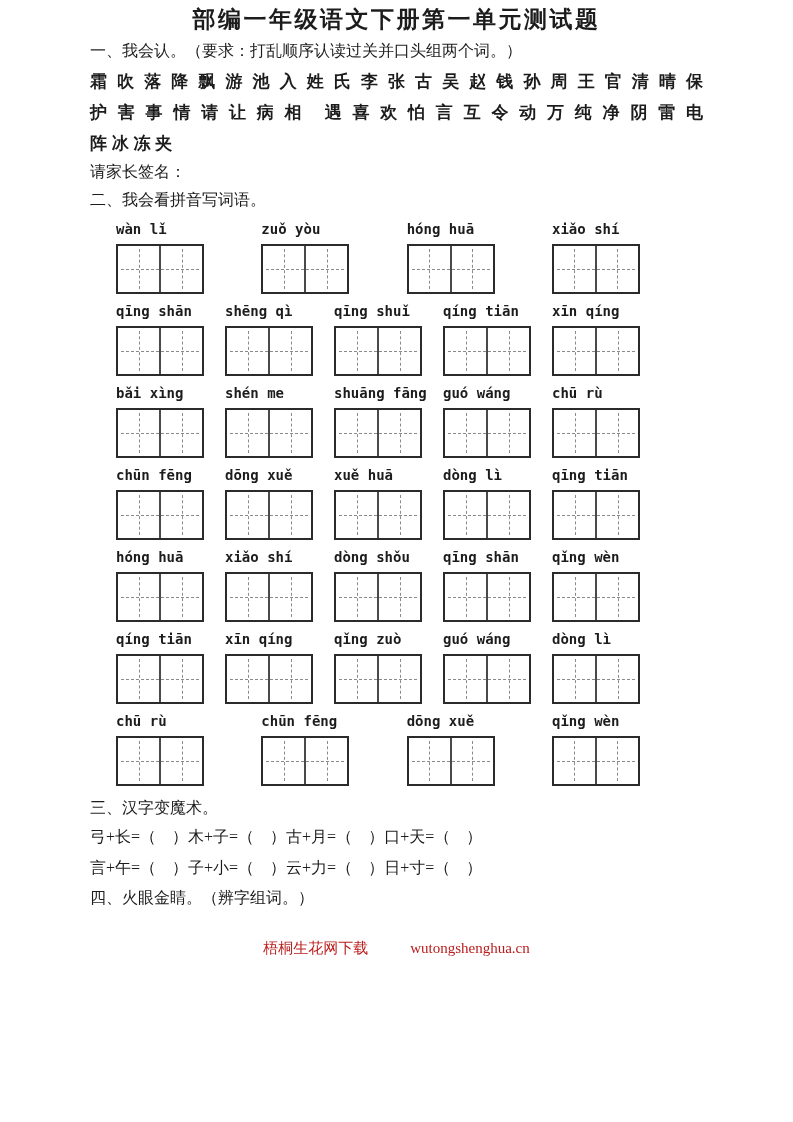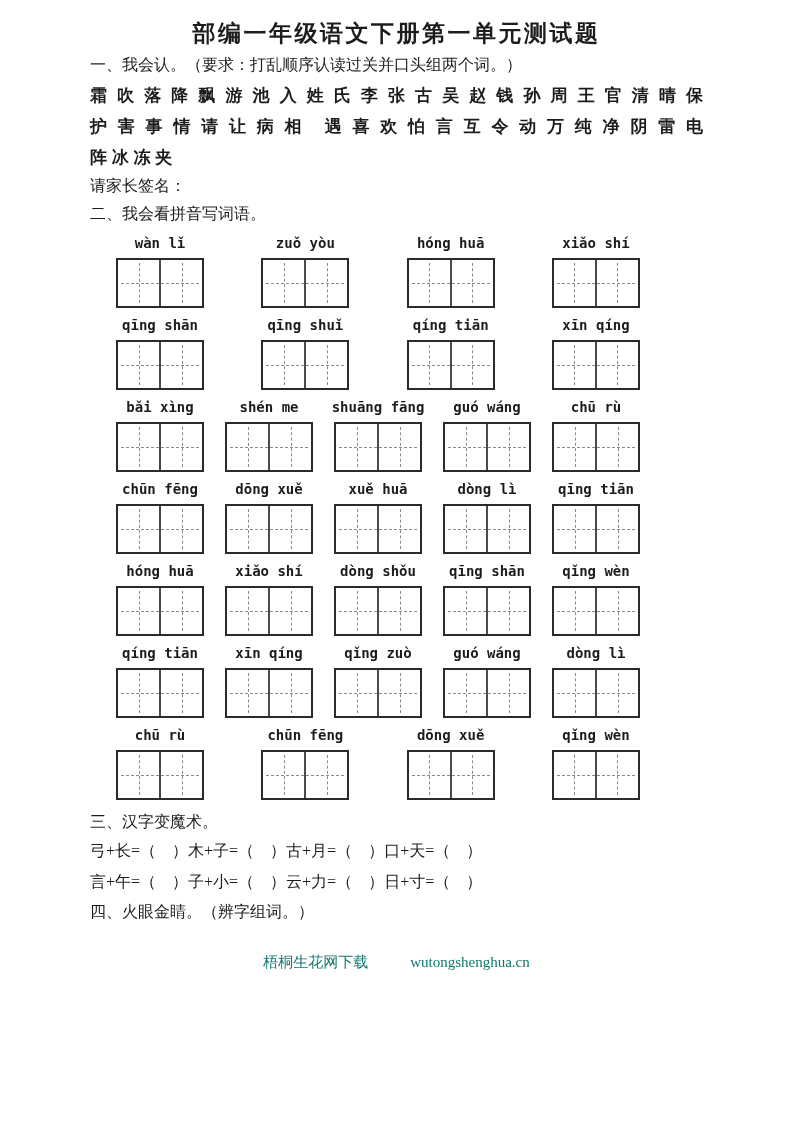--- a/index.html
+++ b/index.html
@@ -3,21 +3,21 @@
 <meta charset="utf-8">
 <style>
   html,body{margin:0;padding:0;}
   body{
     width:793px;height:1122px;
     background:var(--bg,#ffffff);
     color:var(--ink,#1c1c1c);
     font-family:"Liberation Serif", serif;
     overflow:hidden;
   }
-  .page{width:613px;margin:16px auto;}
+  .page{width:613px;margin:2px auto;}
 
   
   .doc-title{
     text-align:center;
     font-family:"Liberation Sans", sans-serif;
     font-weight:bold;
     font-size:23px;
     letter-spacing:2.5px;
     line-height:34px;
     margin:0;
@@ -42,21 +42,21 @@
   }
   .char-line.justified{
     text-align:justify;
     text-align-last:justify;
     white-space:normal;
   }
 
   
   .pinyin-grid{margin-top:8px;margin-left:26px;width:524px;}
   .py-row{display:flex;justify-content:space-between;margin-bottom:9px;}
-  .py-col{width:88px;display:flex;flex-direction:column;align-items:center;}
+  .py-col{width:88px;display:flex;flex-direction:column;}
   .py-label{
     font-family:"DejaVu Sans Mono", monospace;
     font-weight:600;font-size:14px;line-height:17px;
     white-space:nowrap;margin-bottom:6px;
   }
   .tian-box{
     display:flex;position:relative;background:#fff;
     border:2px solid var(--box,#2b2b2b);
   }
   .tian-cell{width:41px;height:46px;position:relative;}
@@ -69,21 +69,21 @@
     content:"";position:absolute;left:3px;right:3px;top:50%;height:0;
     border-top:1px dashed var(--dash,#8a8a8a);
   }
 
   
   .magic-row{display:flex;font-size:16px;line-height:31px;white-space:nowrap;}
 
   
   .footer{
     display:flex;justify-content:center;gap:42px;
-    font-size:15px;line-height:22px;color:#0f766e;
+    font-size:15px;line-height:22px;color:#b91c1c;
     margin-top:26px;
   }
 </style>
 </head>
 <body style="--bg: #ffffff; --ink: #1c1c1c; --box: #2b2b2b; --dash: #8a8a8a;">
 
 <div class="page">
 
   <h1 class="doc-title">部编一年级语文下册第一单元测试题</h1>
 
@@ -127,20 +127,27 @@
           <div class="py-label">xiǎo shí</div>
           <div class="tian-box">
             <div class="tian-cell"></div>
             <div class="tian-cell"></div>
           </div>
         </div>
       </div>
       <div class="py-row">
         <div class="py-col">
           <div class="py-label">qīng shān</div>
+          <div class="tian-box">
+            <div class="tian-cell"></div>
+            <div class="tian-cell"></div>
+          </div>
+        </div>
+        <div class="py-col">
+          <div class="py-label">shēng qì</div>
           <div class="tian-box">
             <div class="tian-cell"></div>
             <div class="tian-cell"></div>
           </div>
         </div>
         <div class="py-col">
           <div class="py-label">qīng shuǐ</div>
           <div class="tian-box">
             <div class="tian-cell"></div>
             <div class="tian-cell"></div>

